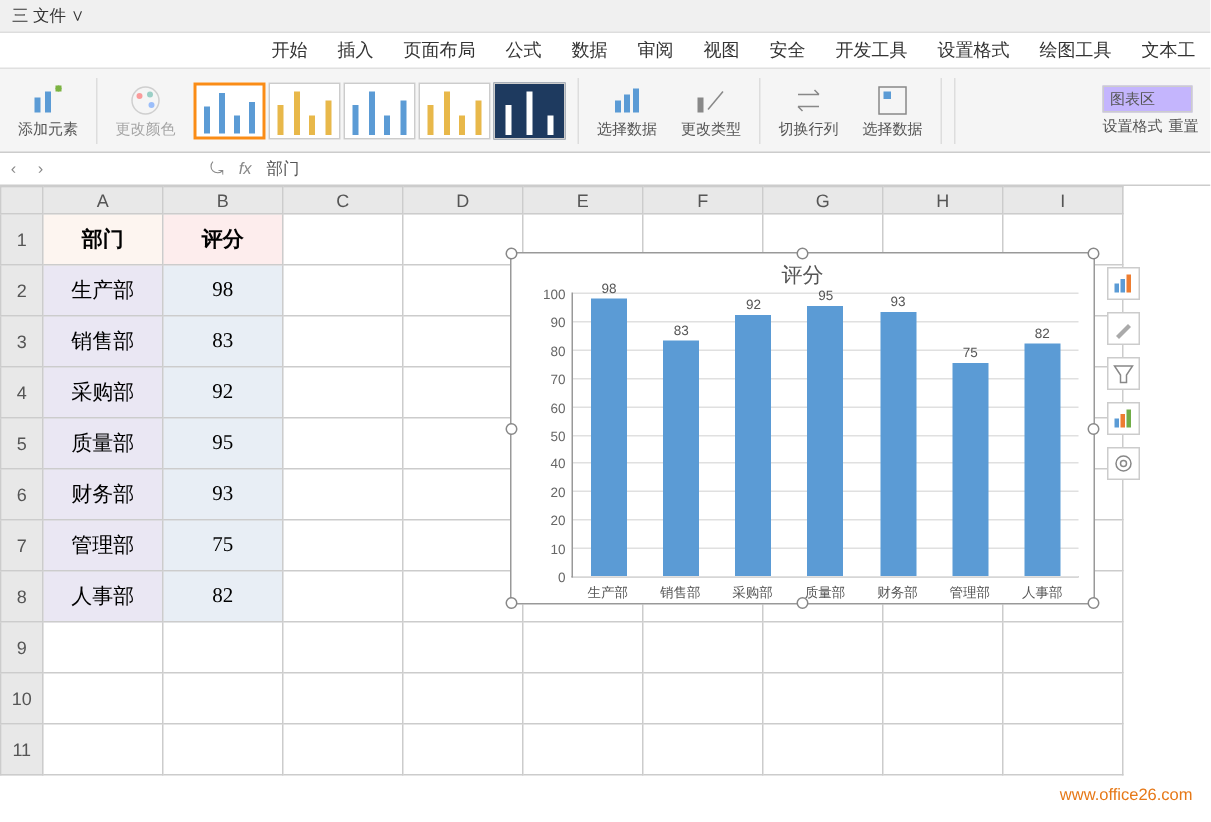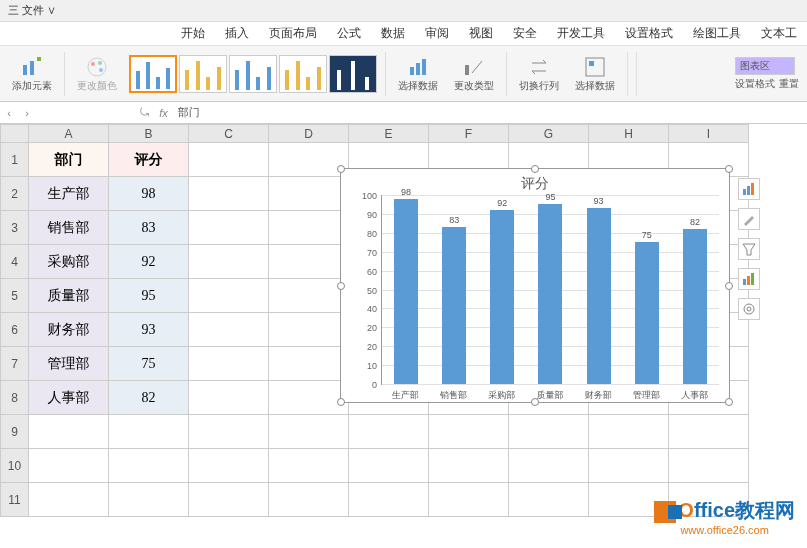--- a/index.html
+++ b/index.html
@@ -458,15 +458,14 @@
     </div>
   <div class="sbtn">
       <svg width="14" height="14">
         <circle cx="7" cy="7" r="5" fill="none" stroke="#888"></circle>
         <circle cx="7" cy="7" r="2" fill="none" stroke="#888"></circle>
       </svg>
     </div>
 </div>
 
 <div class="watermark">
-  <div class="line1"><span class="wm-icon"></span><span class="o1">O</span><span class="rest">ffice教程网</span></div>
   <div class="line2">www.office26.com</div>
 </div>
 
 </body></html>

